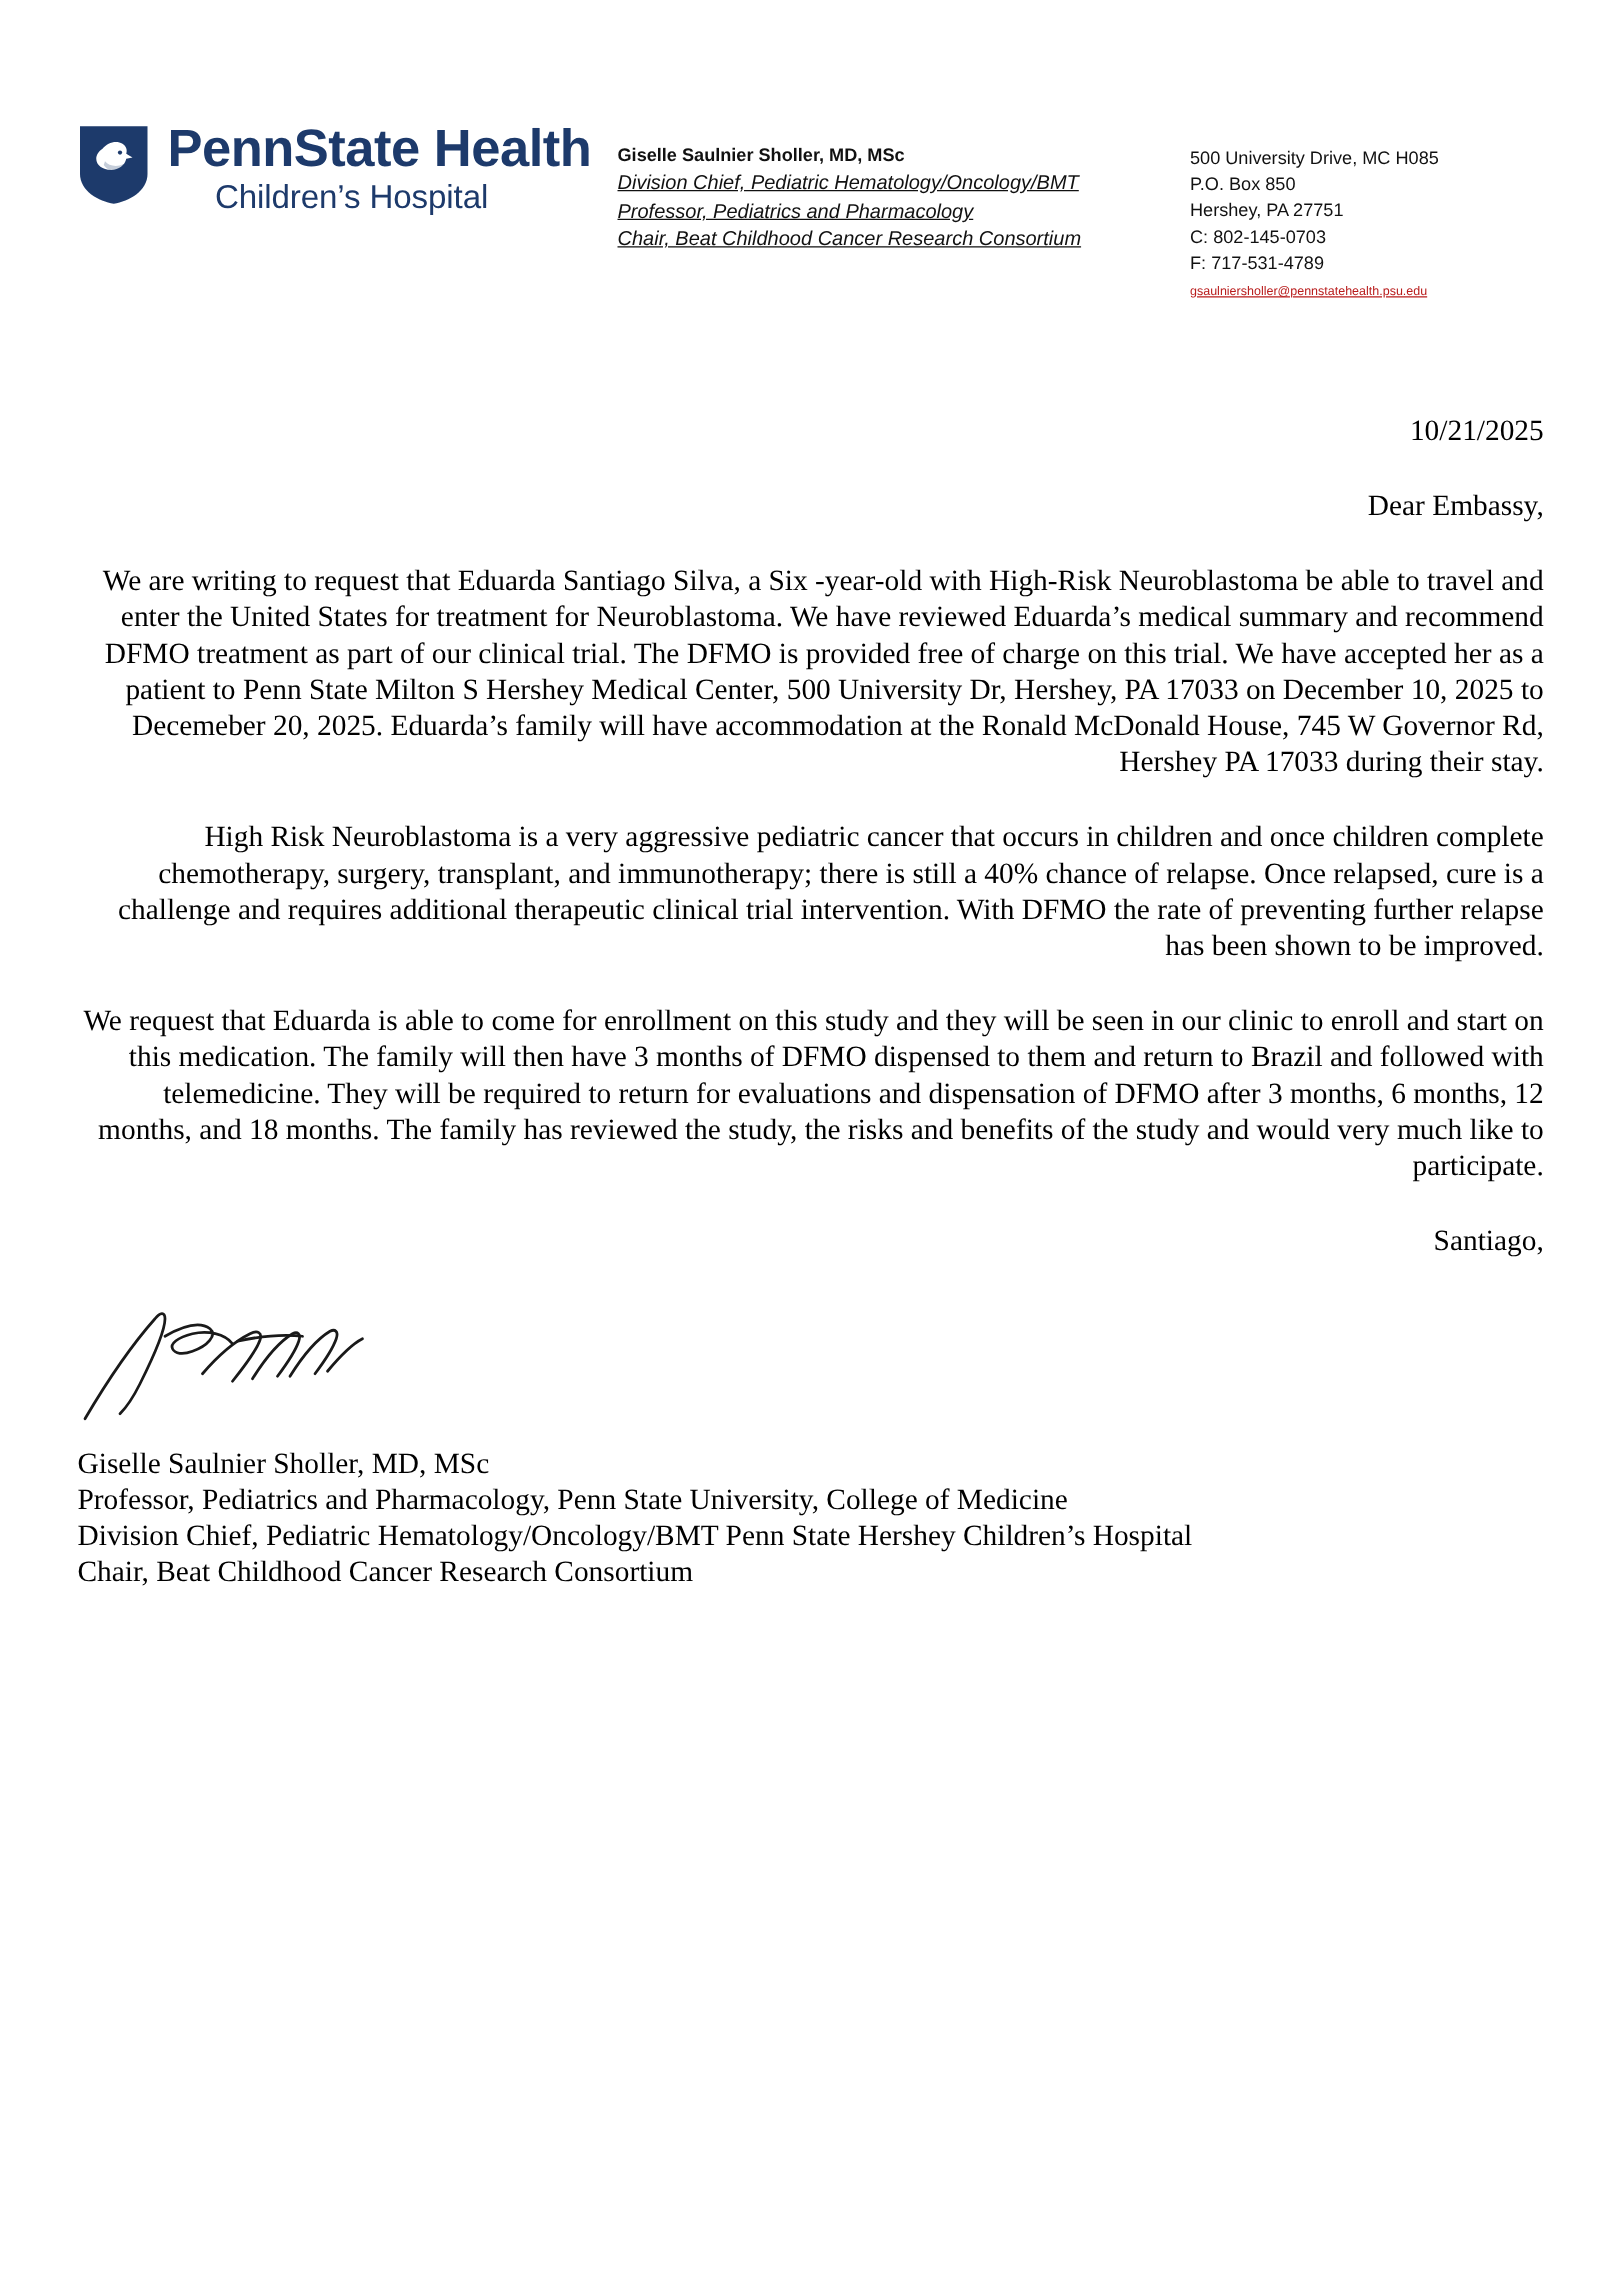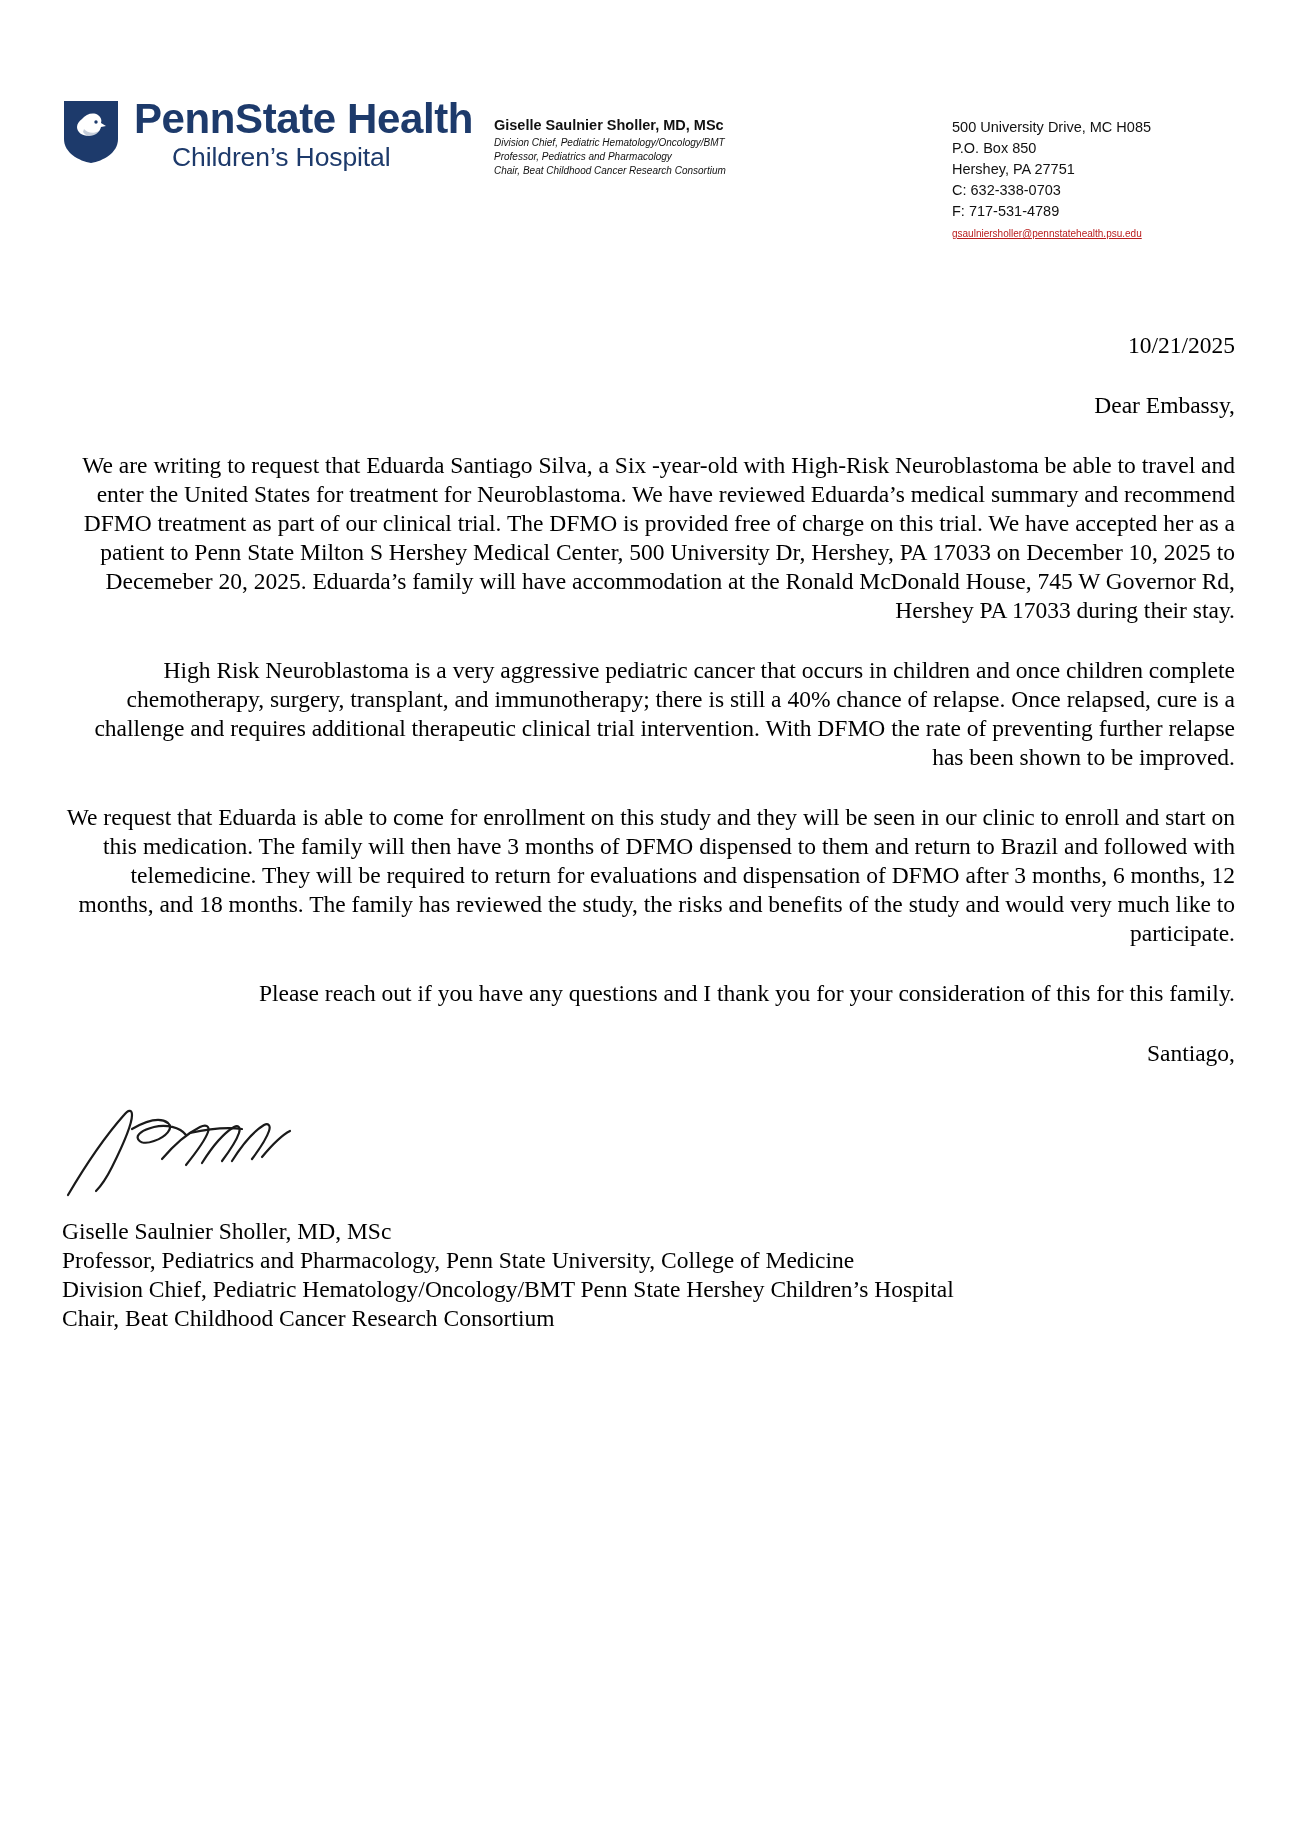--- a/index.html
+++ b/index.html
@@ -66,23 +66,24 @@
     color: #111;
     padding-top: 22px;
     margin-left: 12px;
   }
   .contact-name-block .cn-name {
     font-size: 14.5px;
     font-weight: bold;
     margin-bottom: 3px;
   }
   .contact-name-block .cn-line {
-    font-size: 10px;
+    font-size: 16px;
     font-style: italic;
     line-height: 1.42;
+    text-decoration: underline;
   }
   .contact-addr-block {
     font-family: "Liberation Sans", sans-serif;
     color: #111;
     padding-top: 22px;
     margin-left: 48px;
     font-size: 14.5px;
     line-height: 1.45;
   }
   .contact-addr-block .email {
@@ -150,33 +151,32 @@
       <div class="cn-name">Giselle Saulnier Sholler, MD, MSc</div>
       <div class="cn-line">Division Chief, Pediatric Hematology/Oncology/BMT</div>
       <div class="cn-line">Professor, Pediatrics and Pharmacology</div>
       <div class="cn-line">Chair, Beat Childhood Cancer Research Consortium</div>
     </div>
 
     <div class="contact-addr-block">
       <div>500 University Drive, MC H085</div>
       <div>P.O. Box 850</div>
       <div>Hershey, PA 27751</div>
-      <div>C: 632-338-0703</div>
+      <div>C: 802-145-0703</div>
       <div>F: 717-531-4789</div>
       <a class="email" href="#">gsaulniersholler@pennstatehealth.psu.edu</a>
     </div>
   </div>
 
   <div class="letter-body">
     <p class="date-line">10/21/2025</p>
     <p class="salutation">Dear Embassy,</p>
     <p>We are writing to request that Eduarda Santiago Silva, a Six -year-old with High-Risk Neuroblastoma be able to travel and enter the United States for treatment for Neuroblastoma.  We have reviewed Eduarda’s medical summary and recommend DFMO treatment as part of our clinical trial. The DFMO is provided free of charge on this trial. We have accepted her as a patient to Penn State Milton S Hershey Medical Center, 500 University Dr, Hershey, PA 17033 on December 10, 2025 to Decemeber 20, 2025. Eduarda’s family will have accommodation at the Ronald McDonald House, 745 W Governor Rd, Hershey PA 17033 during their stay.</p>
     <p>High Risk Neuroblastoma is a very aggressive pediatric cancer that occurs in children and once children complete chemotherapy, surgery, transplant, and immunotherapy; there is still a 40% chance of relapse. Once relapsed, cure is a challenge and requires additional therapeutic clinical trial intervention. With DFMO the rate of preventing further relapse has been shown to be improved.</p>
     <p>We request that Eduarda is able to come for enrollment on this study and they will be seen in our clinic to enroll and start on this medication.  The family will then have 3 months of DFMO dispensed to them and return to Brazil and followed with telemedicine.  They will be required to return for evaluations and dispensation of DFMO after 3 months, 6 months, 12 months, and 18 months. The family has reviewed the study, the risks and benefits of the study and would very much like to participate.</p>
-    <p>Please reach out if you have any questions and I thank you for your consideration of this for this family.</p>
     <p class="closing">Santiago,</p>
   </div>
 
   <div class="signature-area">
     <span>
       <svg class="sig-svg" width="230" height="105" viewBox="0 0 230 105" xmlns="http://www.w3.org/2000/svg">
         <g fill="none" stroke="#1a1a1a" stroke-width="2.2" stroke-linecap="round">
           <path d="M6 96 C26 62 46 34 62 16 C66 11 70 10 70 16 C70 26 60 48 50 68 C44 80 38 88 34 92"></path>
           <path d="M70 30 C84 22 98 18 106 24 C112 29 104 38 92 42 C84 45 78 44 76 40 C74 36 80 31 92 28 C104 25 118 28 124 36"></path>
           <path d="M100 60 C112 46 126 34 138 28 C144 25 148 27 146 33 C143 42 132 56 124 66"></path>

